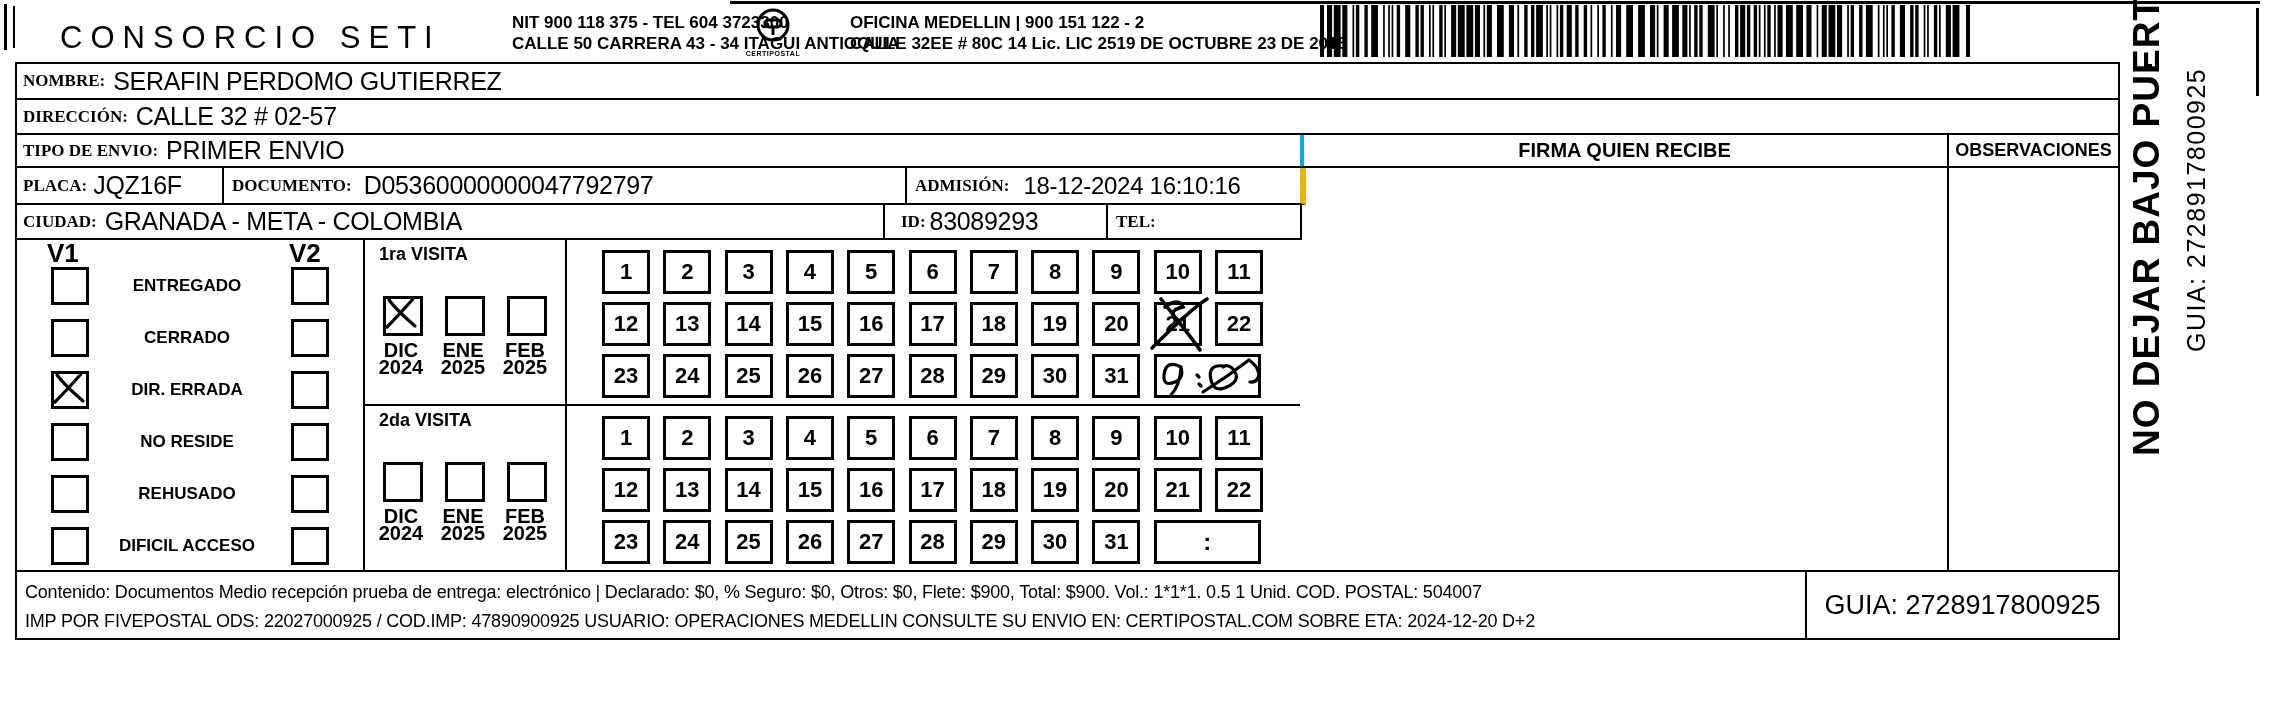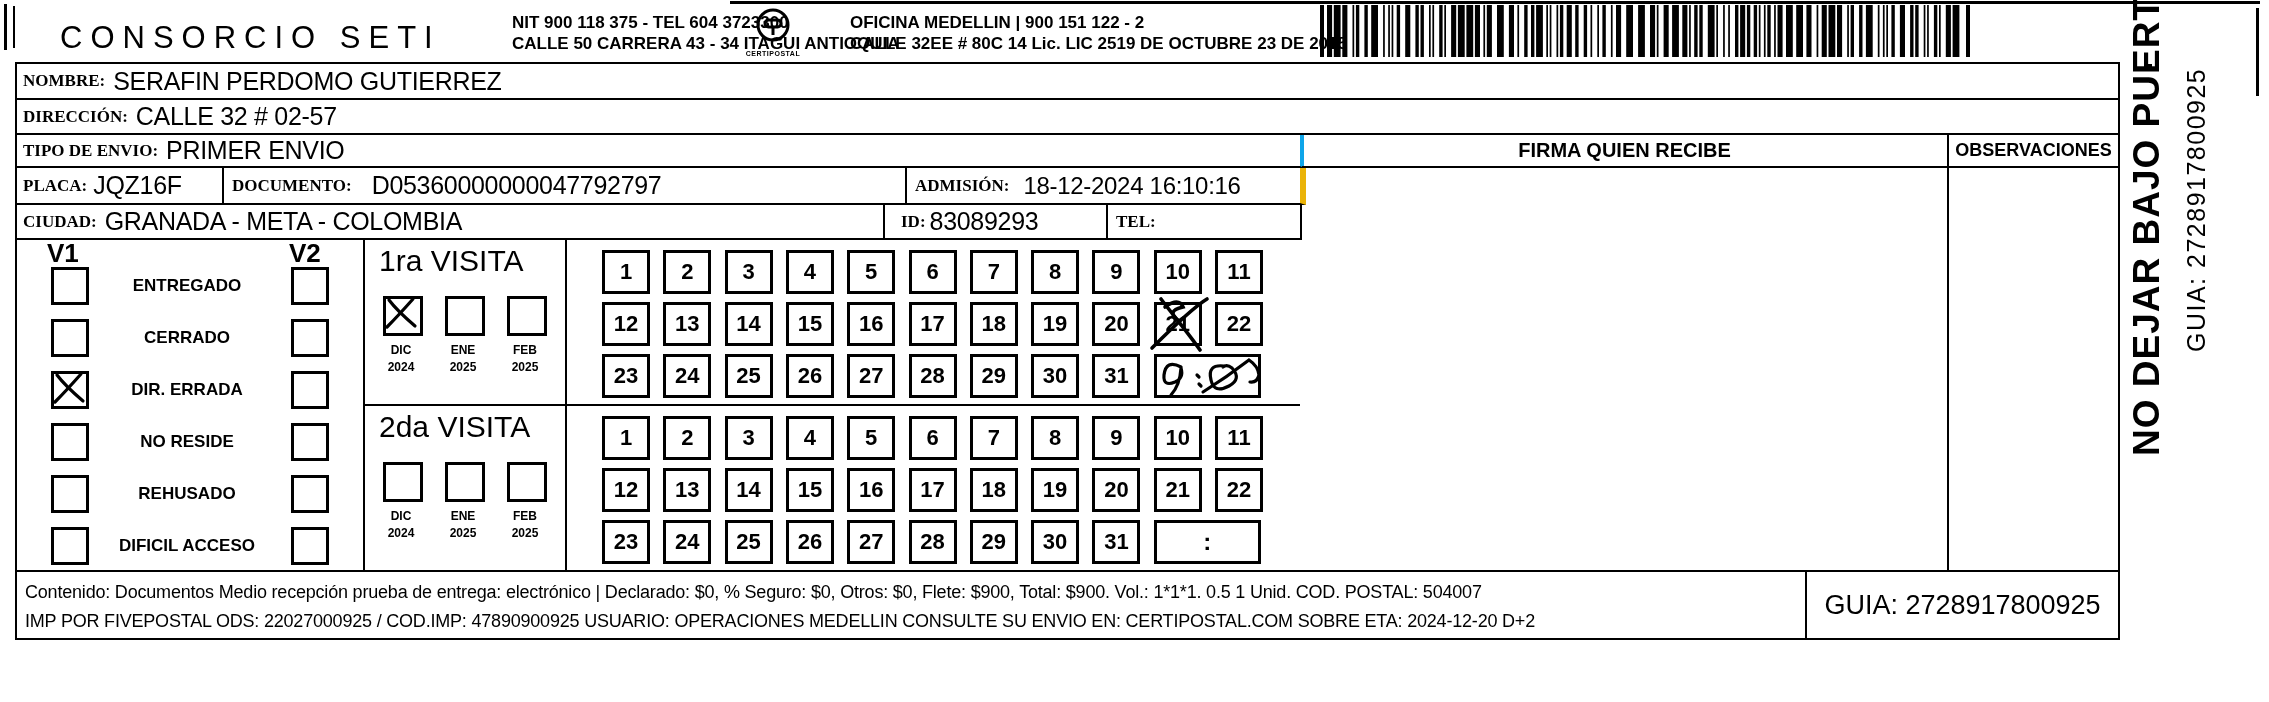--- a/index.html
+++ b/index.html
@@ -20,24 +20,24 @@
   .cell{height:100%;display:flex;align-items:center;overflow:hidden;}
   .cell.bdr{border-right:2px solid #000;}
   .colhead{font-weight:bold;display:flex;align-items:center;justify-content:center;border-bottom:2px solid #000;}
   
   .status-row{position:absolute;left:0;width:100%;height:40px;}
   .cbx{position:absolute;width:32px;height:32px;border:3px solid #000;background:#fff;}
   .status-lbl{position:absolute;left:72px;right:78px;top:9px;text-align:center;font-weight:bold;font-size:17px;white-space:nowrap;}
   .vhead{font-size:26px;font-weight:bold;}
   
   .visit-half{position:absolute;left:0;width:935px;height:164px;}
-  .visit-title{position:absolute;left:14px;top:4px;font-size:30px;font-weight:normal;white-space:nowrap;}
+  .visit-title{position:absolute;left:14px;top:4px;font-size:18px;font-weight:bold;white-space:nowrap;}
   .month{position:absolute;top:56px;width:60px;}
   .month .cbx{position:absolute;left:0;top:0;width:34px;height:34px;}
-  .month-lbl{position:absolute;left:-12px;top:46px;width:60px;text-align:center;font-weight:bold;font-size:12px;line-height:17px;}
+  .month-lbl{position:absolute;left:-12px;top:46px;width:60px;text-align:center;font-weight:bold;font-size:20px;line-height:17px;}
   .day{position:absolute;width:42px;height:38px;border:3px solid #000;display:flex;align-items:center;justify-content:center;
        font-weight:bold;font-size:22px;background:#fff;}
   .day.wide{width:101px;font-size:24px;}
   .xm{position:absolute;left:-4px;top:-4px;width:38px;height:38px;}
   .xm path,.cross path,.scribble path{fill:none;stroke:#000;stroke-width:3.2;stroke-linecap:round;}
   .cross{position:absolute;left:-9px;top:-9px;width:62px;height:56px;}
   .cross path{stroke-width:3.6;}
   .scribble{position:absolute;left:0;top:-4px;width:104px;height:46px;}
   
   .footer-text{font-size:18px;line-height:29px;white-space:nowrap;letter-spacing:-0.2px;}
@@ -185,21 +185,21 @@
       <span class="lbl" style="margin-left:6px;">TIPO DE ENVIO:</span>
       <span class="val" style="margin-left:8px;">PRIMER ENVIO</span>
     </div>
     <div class="frow" style="top:104px;width:1283px;height:35px;border-right:6px solid #eab308;">
       <div class="cell bdr" style="width:205px;">
         <span class="lbl" style="margin-left:6px;">PLACA:</span>
         <span class="val" style="margin-left:6px;">JQZ16F</span>
       </div>
       <div class="cell bdr" style="width:681px;">
         <span class="lbl" style="margin-left:8px;">DOCUMENTO:</span>
-        <span class="val" style="margin-left:20px;">D05360000000047792797</span>
+        <span class="val" style="margin-left:12px;">D05360000000047792797</span>
       </div>
       <div class="cell" style="flex:1;">
         <span class="lbl" style="margin-left:8px;">ADMISIÓN:</span>
         <span class="val" style="margin-left:14px;font-size:24px;">18-12-2024 16:10:16</span>
       </div>
     </div>
     <div class="frow" style="top:141px;width:1283px;height:33px;border-right:2px solid #000;">
       <div class="cell bdr" style="width:866px;">
         <span class="lbl" style="margin-left:6px;">CIUDAD:</span>
         <span class="val" style="margin-left:8px;">GRANADA - META - COLOMBIA</span>

